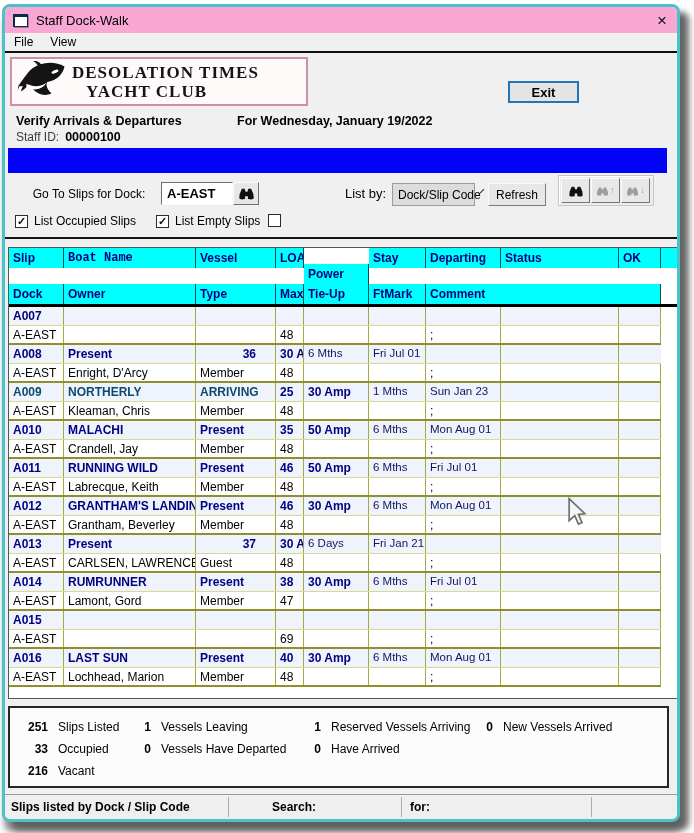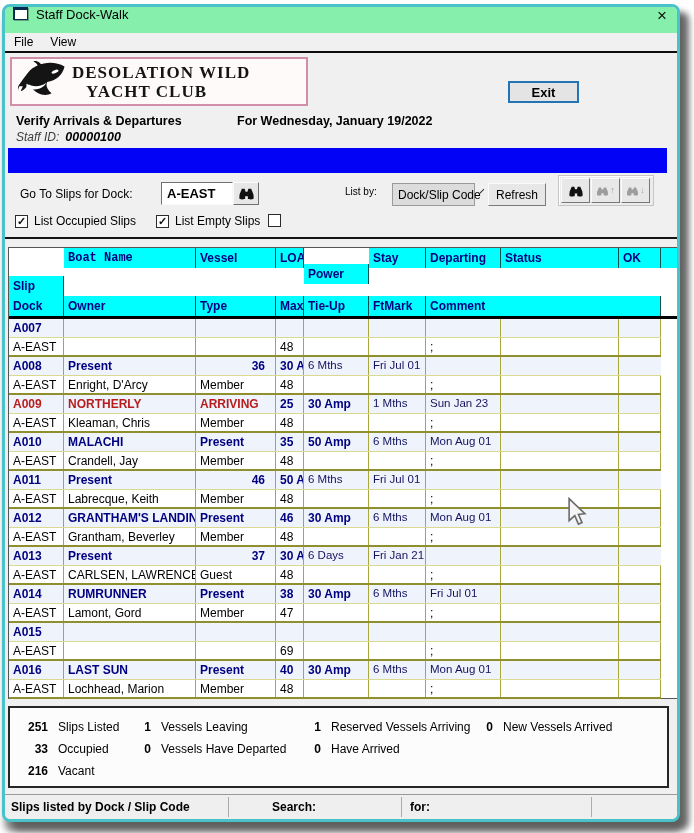--- a/index.html
+++ b/index.html
@@ -8,22 +8,22 @@
     width:694px; height:833px; position:relative; overflow:hidden;
     background:#ffffff; font-family:"Liberation Sans", sans-serif; color:#000;
   }
   #window {
     position:absolute; left:2px; top:4px; width:678px; height:818px;
     border:3px solid #49c3c9; border-radius:8px; background:#f0f0f0;
     box-shadow: 9px 8px 6px rgba(85,85,85,.85), 2px 10px 6px rgba(85,85,85,.6);
     overflow:hidden;
   }
   
-  .titlebar { position:absolute; left:0; top:0; right:0; height:26px; background:#86efac;
-    display:flex; padding:0 10px 0 8px; gap:8px; }
+  .titlebar { position:absolute; left:0; top:0; right:0; height:26px; background:#f9a8d4;
+    display:flex; align-items:center; padding:0 10px 0 8px; gap:8px; }
   .appicon { width:15px; height:13px; background:#fff; border:1px solid #0a2a52;
     border-top-width:3px; border-left-width:2px; box-shadow:1px 1px 0 rgba(0,0,0,.3); }
   .apptitle { font-size:13px; color:#000; }
   .closebtn { margin-left:auto; font-size:17px; line-height:17px; color:#111; cursor:default; }
   
   .menubar { position:absolute; left:0; top:26px; right:0; height:20px; background:#f0f0f0;
     border-bottom:2px solid #0d0d0d; display:flex; align-items:center; padding-left:9px; font-size:12px; }
   .menubar span { margin-right:17px; }
   
   .logo { position:absolute; left:5px; top:50px; width:298px; height:49px; background:#fefafa;
@@ -31,31 +31,31 @@
   .logotext { font-family:"Liberation Serif", serif; font-weight:bold; color:#141414;
     font-size:17px; line-height:19px; letter-spacing:1px; white-space:nowrap; }
   .logotext .l2 { padding-left:14px; }
   
   .exitbtn { position:absolute; left:503px; top:74px; width:71px; height:22px;
     background:#e4e4e4; border:2px solid #2374b5; font-weight:bold; font-size:13px;
     display:flex; align-items:center; justify-content:center; }
   
   .verify { position:absolute; left:11px; top:107px; font-size:12.5px; font-weight:bold; }
   .dateline { position:absolute; left:232px; top:107px; font-size:12.5px; font-weight:bold; }
-  .staffline { position:absolute; left:11px; top:123px; font-size:12px; color:#3c3c3c;font-style:italic; }
+  .staffline { position:absolute; left:11px; top:123px; font-size:12px; color:#3c3c3c; }
   .staffline b { color:#000; margin-left:6px; font-size:12.5px; }
   .banner { position:absolute; left:3px; top:141px; width:659px; height:25px; background:#0202f6; }
   
-  .gotolabel { position:absolute; left:15px; top:180px; width:138px; text-align:left; font-size:12px; }
+  .gotolabel { position:absolute; left:15px; top:180px; width:138px; text-align:center; font-size:12px; }
   .gotoinput { position:absolute; left:156px; top:175px; width:72px; height:23px;
     border:1px solid; border-color:#6e6e6e #f8f8f8 #f8f8f8 #6e6e6e; background:#fff;
     font-family:"Liberation Sans",sans-serif; font-weight:bold; font-size:13px; padding:1px 5px; }
   .findbtn { position:absolute; left:228px; top:175px; width:26px; height:23px; background:#e7e7e7;
     border:1px solid; border-color:#fbfbfb #6f6f6f #6f6f6f #fbfbfb; display:flex; align-items:center; justify-content:center; color:#111; }
-  .listbylabel { position:absolute; left:340px; top:179px; font-size:10px; }
+  .listbylabel { position:absolute; left:340px; top:179px; font-size:13px; }
   .combo { position:absolute; left:387px; top:176px; width:83px; height:23px; background:#dcdcdc;
     border:1px solid #9a9a9a; display:flex; align-items:center; justify-content:space-between;
     padding:0 6px 0 5px; font-size:12px; white-space:nowrap; }
   .chev { width:7px; height:7px; border-right:1.6px solid #333; border-bottom:1.6px solid #333;
     transform:rotate(45deg) translate(-2px,-2px); }
   .refreshbtn { position:absolute; left:483px; top:176px; width:58px; height:23px; background:#e7e7e7;
     border:1px solid; border-color:#fbfbfb #7a7a7a #7a7a7a #fbfbfb; font-size:12px;
     display:flex; align-items:center; justify-content:center; }
   .bingroup { position:absolute; left:553px; top:168px; width:96px; height:31px; background:#ececec;
     border:1px solid #c6c6c6; box-shadow:inset 1px 1px 0 #fff; display:flex; gap:1px; padding:2px; }
@@ -80,22 +80,22 @@
   .hc.cap { border-right:none; }
   .gbody { display:flex; height:404px; overflow:hidden;gap:28px; }
   .rows { width:652px; }
   .grow { display:grid; grid-template-columns:55px 132px 80px 28px 65px 57px 75px 118px 42px; height:19px; }
   .grow.top { background:#eef3fc; border-bottom:1px solid #d9d98f; }
   .grow.bot { background:#ffffff; border-bottom:2px solid #8f8f2e; }
   .gc { border-right:1px solid #a8a83f; padding:2px 3px 0 4px; font-size:12px;
     white-space:nowrap; overflow:hidden; }
   .top .gc { color:#000080; font-weight:bold; }
   .top .gc.lt { font-weight:normal; color:#14145e; font-size:11.5px; }
-  .top.arriving .gc.g { color:#b91c1c; }
-  .gc.num { text-align:right; padding-right:10px; }
+  .top.arriving .gc.g { color:#0c4a6e; }
+  .gc.num { text-align:right; padding-right:19px; }
   .bot .gc { color:#000; font-weight:normal; }
   
   .vscroll { width:17px; height:404px; background:#f1f1f1; border-left:1px solid #6e6e6e; position:relative; }
   .vthumb { position:absolute; left:0; right:0; top:0; height:66px; background:#f5f5f5;
     border-bottom:1px solid #8a8a8a; box-shadow:inset -1px -1px 0 #cfcfcf; }
   .tri { position:absolute; left:5px; width:0; height:0; }
   .tri.up { border-left:3.5px solid transparent; border-right:3.5px solid transparent; border-bottom:5px solid #1c1c1c; }
   .tri.dn { border-left:3.5px solid transparent; border-right:3.5px solid transparent; border-top:5px solid #1c1c1c; }
   
   .summary { position:absolute; left:3px; top:699px; width:661px; height:82px; background:#fcfcfc;
@@ -134,21 +134,21 @@
 
   <div class="logo">
     <svg width="52" height="44" viewBox="0 0 60 50">
       <path d="M56 7 C42 -1 23 3 14 14 C10 19 7 23 3 29 C1 33 3 37 7 35 C11 33 12 30 16 28 C20 38 33 43 41 38 C36 34 34 29 36 25 C46 23 54 17 56 7 Z" fill="#141414"></path>
       <path d="M31 9 C29 3 25 0 20 1 C25 4 27 8 27 13 Z" fill="#141414"></path>
       <path d="M12 27 C19 31 29 31 35 26 C31 34 19 36 12 31 Z" fill="#ffffff"></path>
       <ellipse cx="45" cy="13" rx="4.2" ry="1.8" fill="#ffffff" transform="rotate(-22 45 13)"></ellipse>
       <path d="M4 30 C2 33 2 36 5 37 C6 34 7 32 8 30 Z" fill="#ffffff"></path>
     </svg>
     <div class="logotext">
-      <div>DESOLATION WILD</div>
+      <div>DESOLATION TIMES</div>
       <div class="l2">YACHT CLUB</div>
     </div>
   </div>
 
   <div class="exitbtn">Exit</div>
 
   <div class="verify">Verify Arrivals &amp; Departures</div>
   <div class="dateline">For Wednesday, January 19/2022</div>
   <div class="staffline">
     <span>Staff ID:</span><b>00000100</b>
@@ -209,21 +209,21 @@
         <span>List Empty Slips</span>
       </span>
       <span class="cb">
         <span class="box"></span>
       </span>
     </div>
   <div class="sep"></div>
 
   <div class="gridwrap">
     <div class="ghead">
-        <div class="hc" style="grid-area: 1 / 1; margin-top: 28px;">Slip</div>
+        <div class="hc" style="grid-area: 1 / 1;">Slip</div>
         <div class="hc" style="grid-area: 1 / 2; font-family: Liberation Mono, monospace;">Boat Name</div>
         <div class="hc" style="grid-area: 1 / 3;">Vessel</div>
         <div class="hc" style="grid-area: 1 / 4;">LOA</div>
         <div class="hc" style="grid-area: 1 / 5; margin-top: 16px;">Power</div>
         <div class="hc" style="grid-area: 1 / 6;">Stay</div>
         <div class="hc" style="grid-area: 1 / 7;">Departing</div>
         <div class="hc" style="grid-area: 1 / 8;">Status</div>
         <div class="hc" style="grid-area: 1 / 9;">OK</div>
         <div class="hc cap" style="grid-area: 1 / 10 / 3;"></div>
         <div class="hc" style="grid-area: 2 / 1;">Dock</div>
@@ -318,20 +318,21 @@
             <div class="gc ">Member</div>
             <div class="gc num">48</div>
             <div class="gc "></div>
             <div class="gc "></div>
             <div class="gc ">;</div>
             <div class="gc "></div>
             <div class="gc "></div>
           </div>
           <div class="grow top present">
             <div class="gc g">A011</div>
+            <div class="gc g">RUNNING WILD</div>
             <div class="gc g">Present</div>
             <div class="gc num">46</div>
             <div class="gc ">50 Amp</div>
             <div class="gc lt">6 Mths</div>
             <div class="gc lt">Fri Jul 01</div>
             <div class="gc "></div>
             <div class="gc "></div>
           </div>
           <div class="grow bot">
             <div class="gc ">A-EAST</div>

